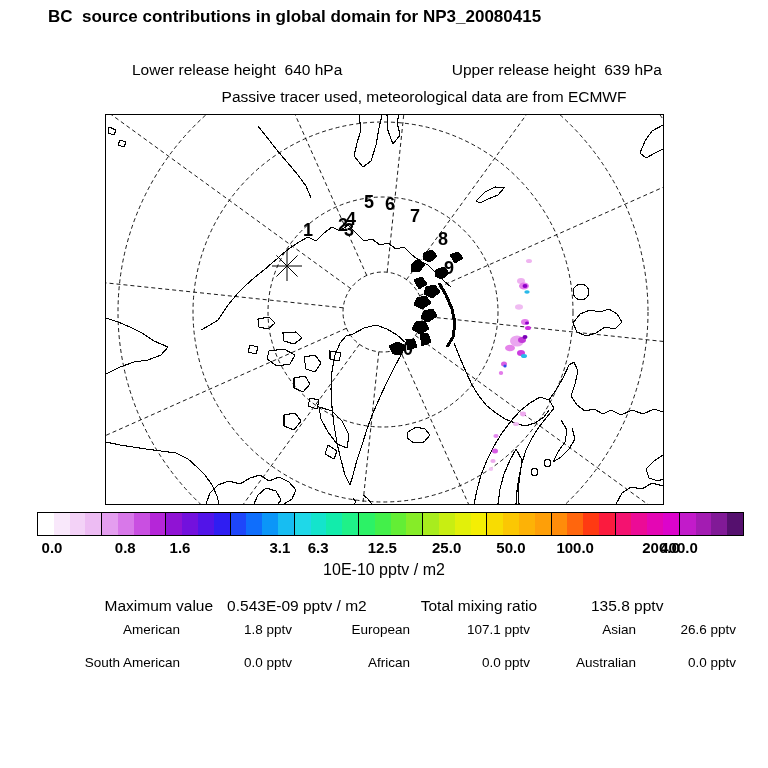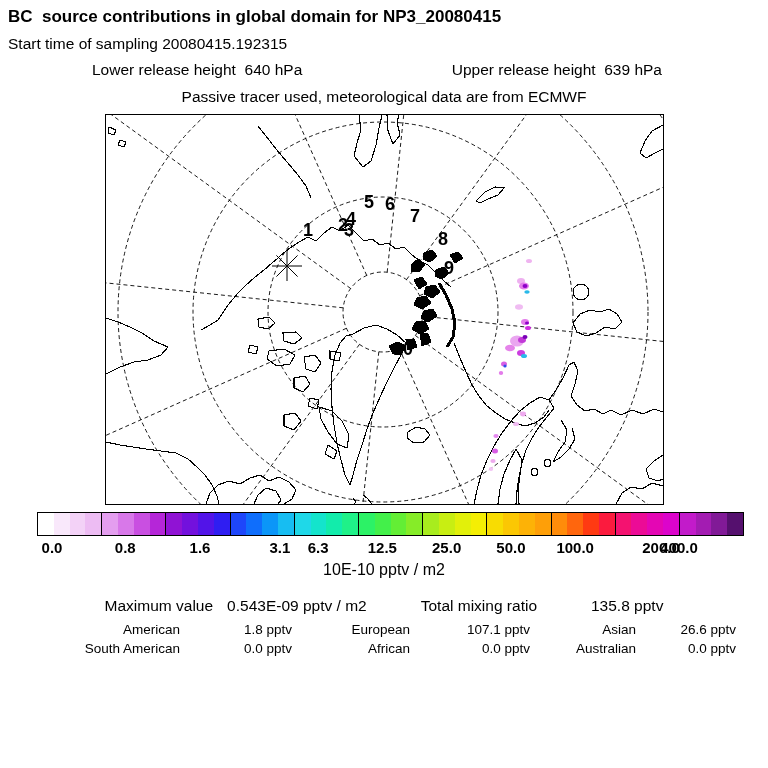--- a/index.html
+++ b/index.html
@@ -1,44 +1,43 @@
 <!DOCTYPE html>
 <html><head>
 <meta charset="utf-8">
 <style>
   html,body{margin:0;padding:0;background:#ffffff;}
   body{width:768px;height:768px;font-family:"Liberation Sans",sans-serif;color:#000;}
   #stage{position:relative;width:768px;height:768px;background:#fff;overflow:hidden;}
   .abs{position:absolute;}
-  .pre{white-space:pre;}
+  .pre{white-space:pre;margin-left:40px;}
   .title{left:8px;top:7px;font-size:17px;font-weight:bold;letter-spacing:0px;}
   .line2{left:8px;right:4px;top:35px;display:flex;justify-content:space-between;font-size:15.5px;}
   .line3{left:92px;right:106px;top:61px;display:flex;justify-content:space-between;font-size:15.5px;text-align:center;}
   .line4{left:0;width:768px;top:88px;text-align:center;font-size:15.5px;}
   #mapbox{left:105px;top:114px;width:557px;height:389px;border:1px solid #000;box-sizing:content-box;background:#fff;}
   #colorbar{left:37px;top:512px;width:707px;height:24px;border:1px solid #000;box-sizing:border-box;display:flex;}
   .cbcell{flex:1 1 auto;height:100%;}
   .segend{border-right:1.5px solid #000;}
   #ticks{left:0;top:539px;width:768px;height:18px;}
   .tick{position:absolute;top:0;transform:translateX(-50%);font-size:15px;font-weight:bold;padding-left:48px;}
   .unitline{left:0;width:768px;top:561px;text-align:center;font-size:16px;}
   .stats1{left:0;width:768px;top:597px;display:flex;justify-content:center;gap:14px;font-size:15.5px;}
   .stats1 .gapbig{width:26px;}
-  #contribs{left:30px;top:622px;display:grid;grid-template-columns:150px 112px 118px 120px 106px 100px;row-gap:4px;font-size:13.5px;}
+  #contribs{left:30px;top:622px;display:grid;grid-template-columns:150px 112px 118px 120px 106px 100px;row-gap:18px;font-size:13.5px;}
   #contribs span{text-align:right;white-space:pre;}
 </style>
 </head>
 <body>
 
 <div id="stage">
 
   <div class="abs title pre">BC  source contributions in global domain for NP3_20080415</div>
 
   <div class="abs line2">
-    <span class="pre">Start time of sampling 20080415.192315</span>
   </div>
 
   <div class="abs line3">
     <span class="pre">Lower release height  640 hPa</span>
     <span class="pre">Upper release height  639 hPa</span>
   </div>
 
   <div class="abs line4 pre">Passive tracer used, meteorological data are from ECMWF</div>
 
   <div class="abs" id="mapbox">
@@ -178,21 +177,21 @@
       <div class="cbcell segend" style="background: rgb(220, 4, 203);"></div>
       <div class="cbcell" style="background: rgb(194, 27, 202);"></div>
       <div class="cbcell" style="background: rgb(163, 28, 178);"></div>
       <div class="cbcell" style="background: rgb(129, 26, 151);"></div>
       <div class="cbcell" style="background: rgb(85, 16, 110);"></div>
     </div>
 
   <div class="abs" id="ticks">
       <span class="tick" style="left: 28px;">0.0</span>
       <span class="tick" style="left: 101.273px;">0.8</span>
-      <span class="tick" style="left: 176px;">1.6</span>
+      <span class="tick" style="left: 156px;">1.6</span>
       <span class="tick" style="left: 229.818px; margin-left: 26px;">3.1</span>
       <span class="tick" style="left: 294.091px;">6.3</span>
       <span class="tick" style="left: 358.364px;">12.5</span>
       <span class="tick" style="left: 422.636px; text-align: right;">25.0</span>
       <span class="tick" style="left: 486.909px;">50.0</span>
       <span class="tick" style="left: 551.182px;">100.0</span>
       <span class="tick" style="left: 637px;">200.0</span>
       <span class="tick" style="left: 655px;">400.0</span>
       <span class="tick" style="left: 744px; margin-left: 48px;">800.0</span>
     </div>

